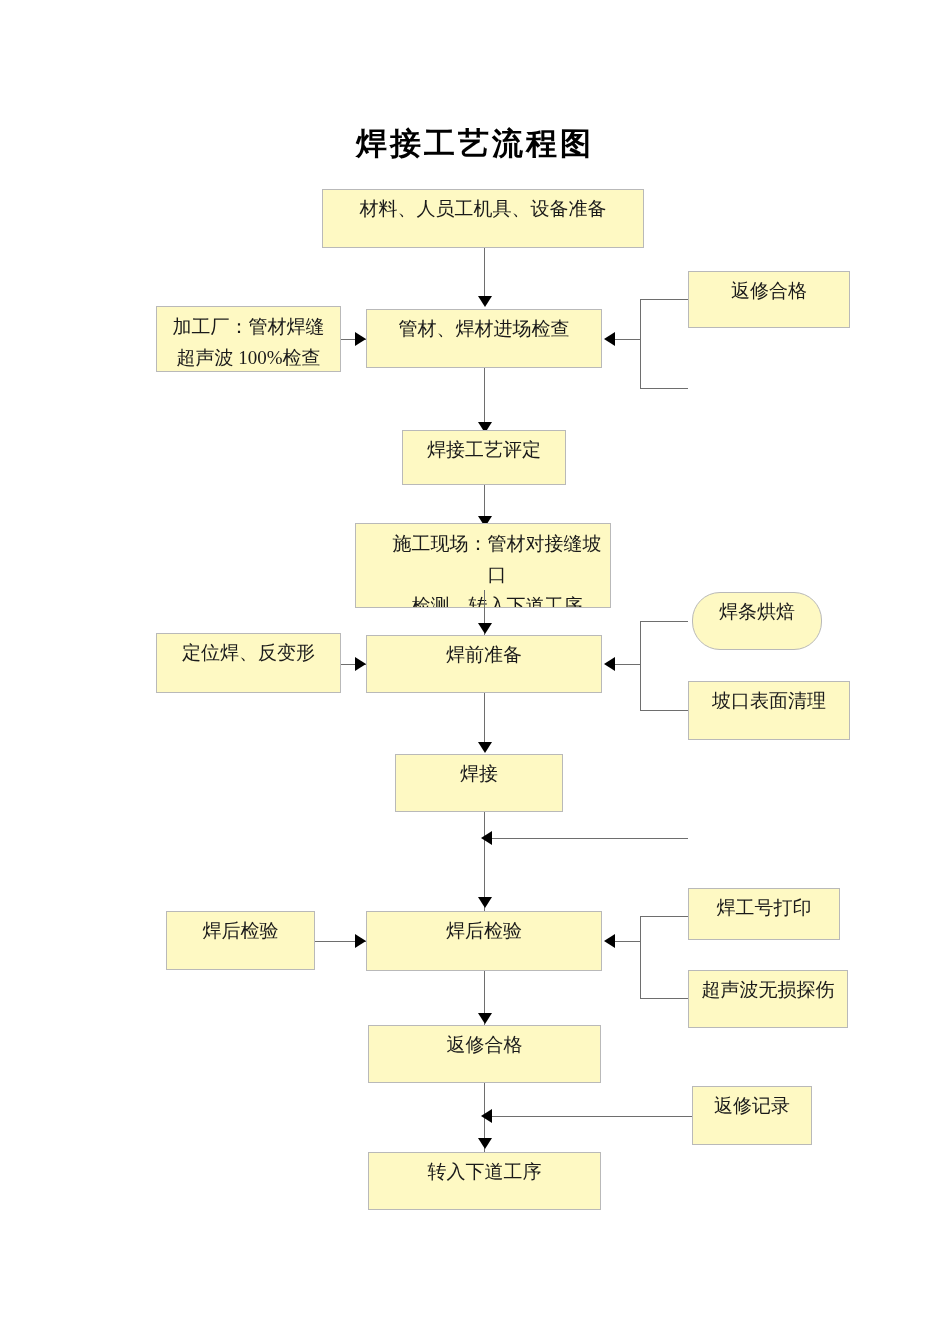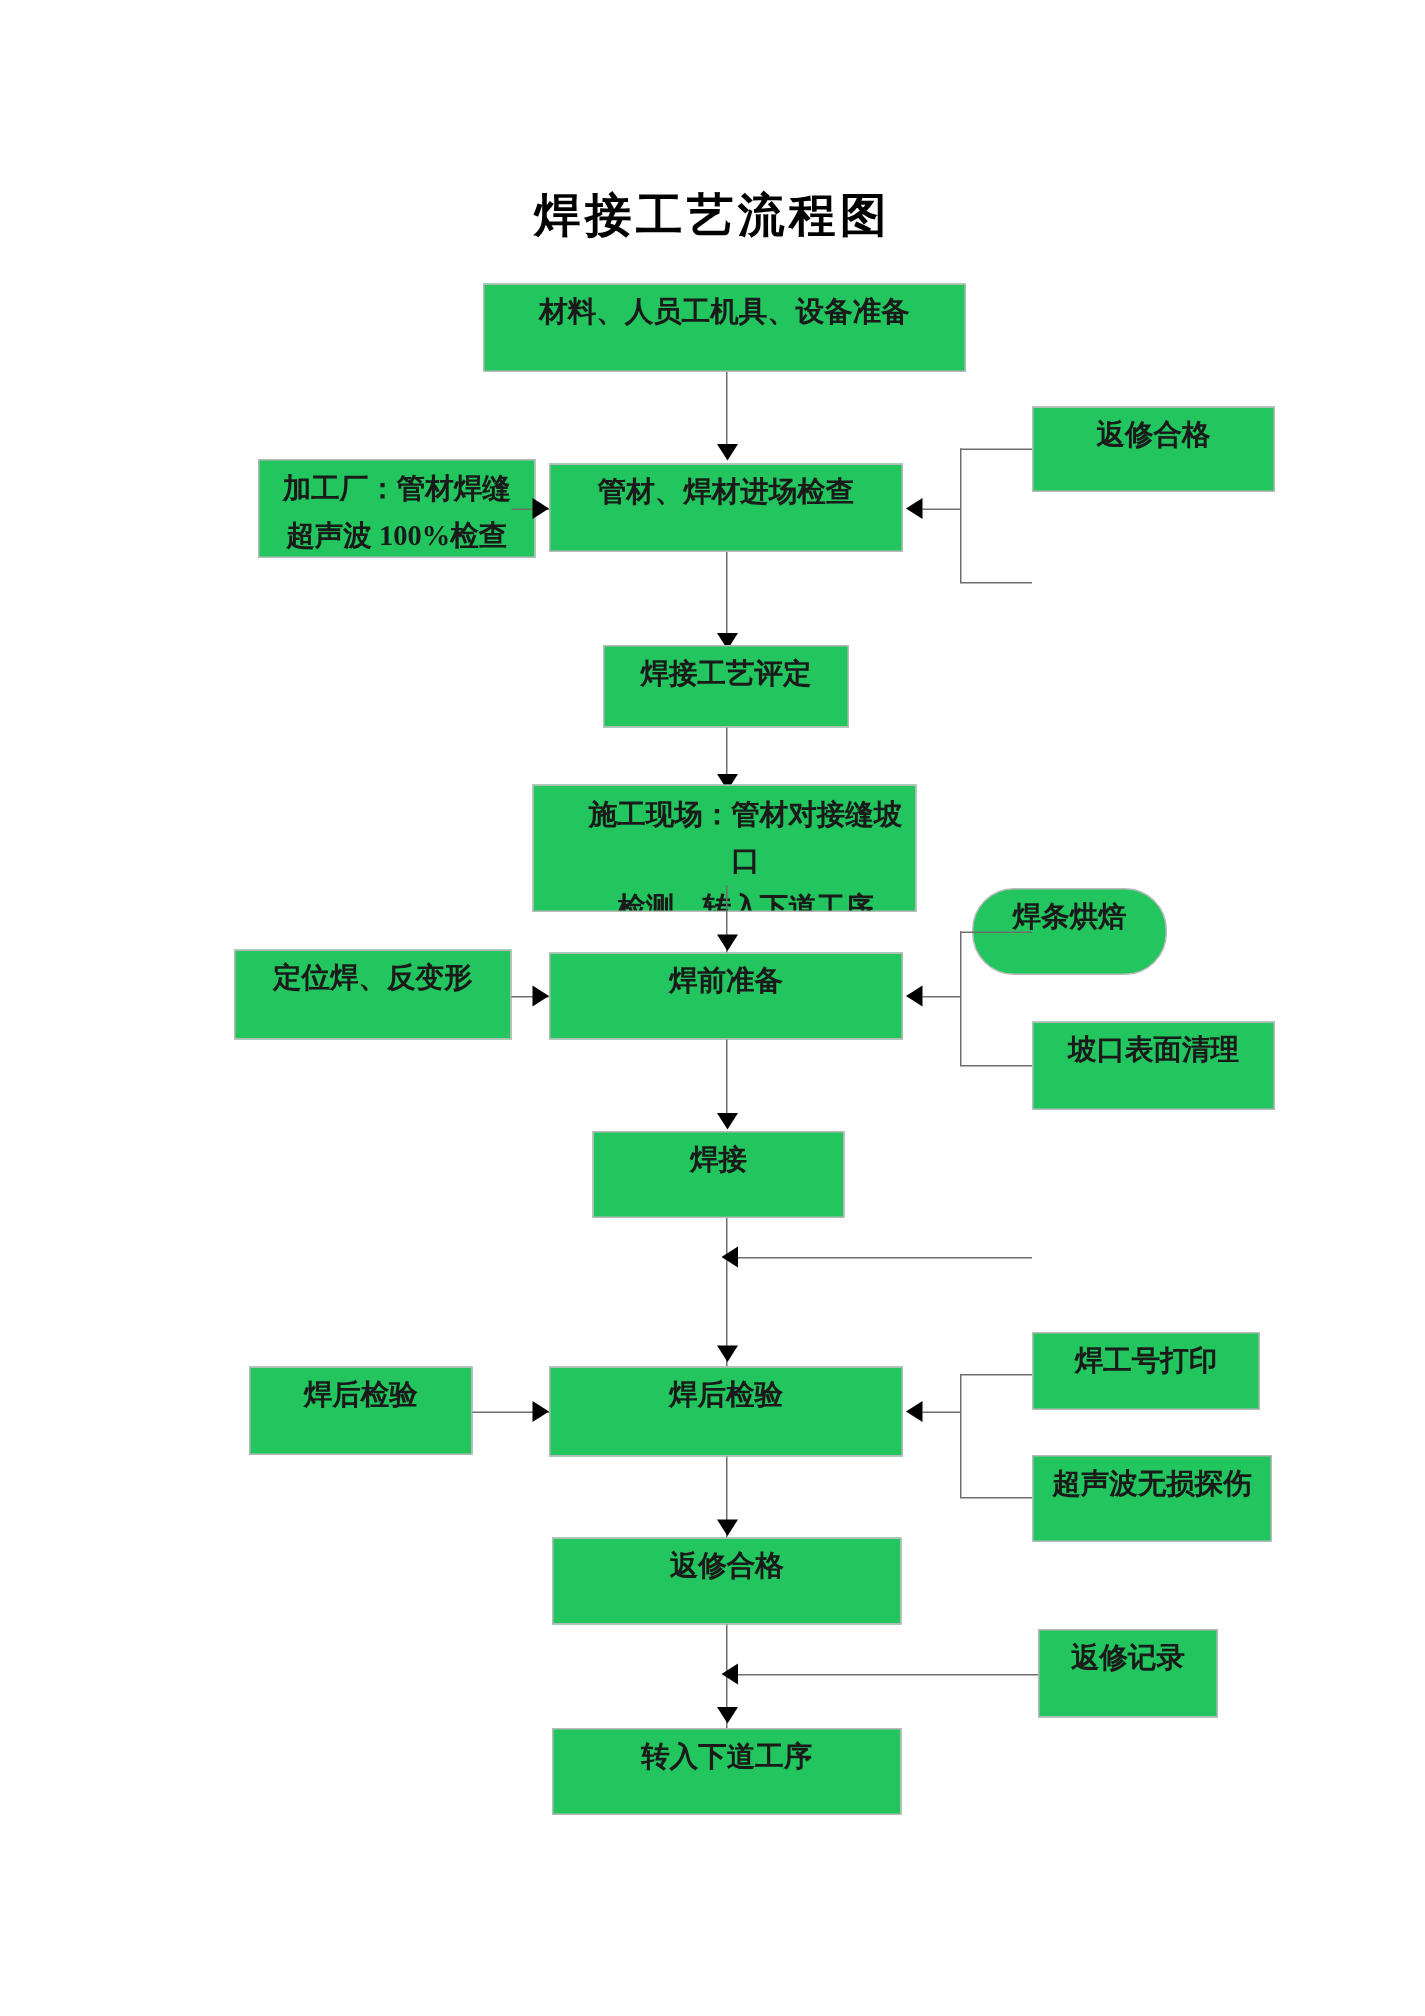--- a/index.html
+++ b/index.html
@@ -28,28 +28,27 @@
     font-weight: bold;
     font-size: 31px;
     letter-spacing: 3px;
     color: #000000;
     white-space: nowrap;
   }
   .box {
     position: absolute;
     box-sizing: border-box;
     border: 1px solid #b9b9b9;
-    background: #22c55e;
+    background: #fef9c3;
     font-size: 19px;
     line-height: 30px;
     text-align: center;
     padding-top: 4px;
     overflow: hidden;
     color: #1a1a1a;
-    font-weight: bold;
   }
   .box.two-line {
     line-height: 31px;
   }
   .line {
     position: absolute;
     background: #6e6e6e;
   }
   .vline { width: 1px; }
   .hline { height: 1px; }
@@ -79,21 +78,21 @@
 
 <div id="page">
 
   <div class="title">焊接工艺流程图</div>
 
   <div class="box" style="left:322px; top:189px; width:322px; height:59px;">材料、人员工机具、设备准备</div>
 
   <div class="line vline" style="left:484px; top:248px; height:50px;"></div>
   <div class="arrow arrow-down" style="left:478px; top:296px;"></div>
 
-  <div class="box two-line" style="left:156px; top:306px; width:185px; height:66px;margin-left:16px;">
+  <div class="box two-line" style="left:156px; top:306px; width:185px; height:66px;">
     <div>加工厂：管材焊缝</div>
     <div>超声波 100%检查</div>
   </div>
 
   <div class="line hline" style="left:341px; top:339px; width:25px;"></div>
   <div class="arrow arrow-right" style="left:355px; top:332px;"></div>
 
   <div class="box" style="left:366px; top:309px; width:236px; height:59px;">管材、焊材进场检查</div>
 
   <div class="box" style="left:688px; top:271px; width:162px; height:57px;">返修合格</div>
@@ -119,21 +118,21 @@
 
   <div class="line vline" style="left:484px; top:590px; height:45px;"></div>
   <div class="arrow arrow-down" style="left:478px; top:623px;"></div>
 
   <div class="box" style="left:156px; top:633px; width:185px; height:60px;">定位焊、反变形</div>
   <div class="line hline" style="left:341px; top:664px; width:25px;"></div>
   <div class="arrow arrow-right" style="left:355px; top:657px;"></div>
 
   <div class="box" style="left:366px; top:635px; width:236px; height:58px;">焊前准备</div>
 
-  <div class="box" style="left:648px; top:592px; width:130px; height:58px;border-radius:28px;">焊条烘焙</div>
+  <div class="box" style="left:692px; top:592px; width:130px; height:58px;border-radius:28px;">焊条烘焙</div>
   <div class="box" style="left:688px; top:681px; width:162px; height:59px;">坡口表面清理</div>
 
   <div class="line vline" style="left:640px; top:621px; height:89px;"></div>
   <div class="line hline" style="left:640px; top:621px; width:48px;"></div>
   <div class="line hline" style="left:640px; top:710px; width:48px;"></div>
   <div class="line hline" style="left:615px; top:664px; width:25px;"></div>
   <div class="arrow arrow-left" style="left:604px; top:657px;"></div>
 
   <div class="line vline" style="left:484px; top:693px; height:55px;"></div>
   <div class="arrow arrow-down" style="left:478px; top:742px;"></div>

